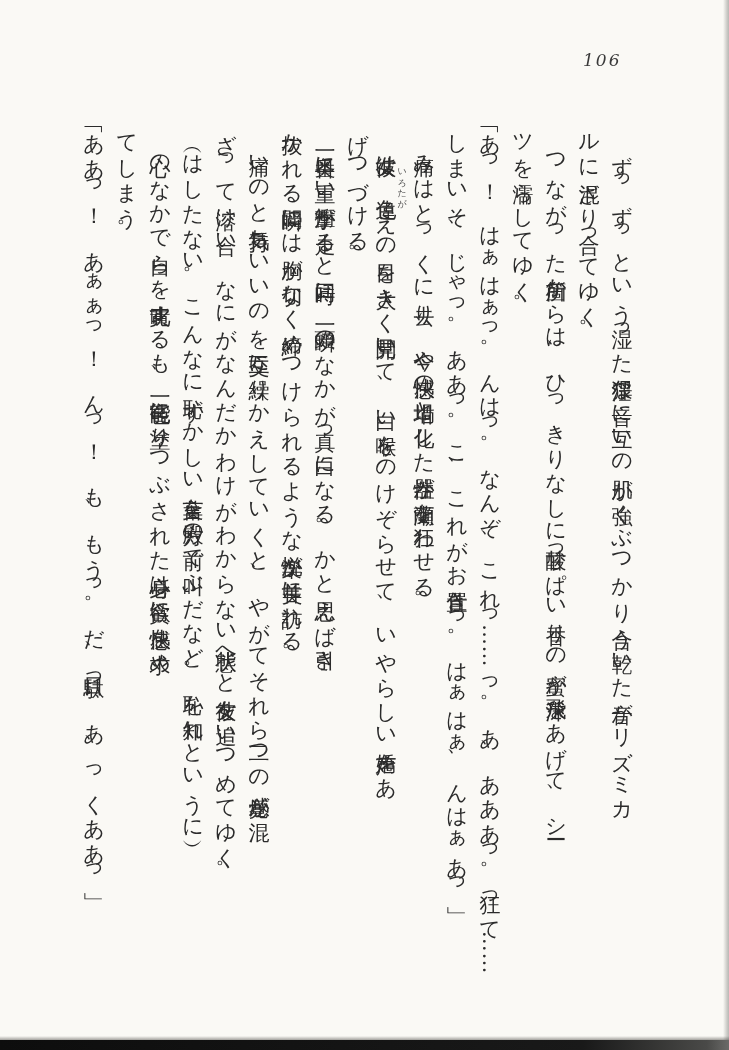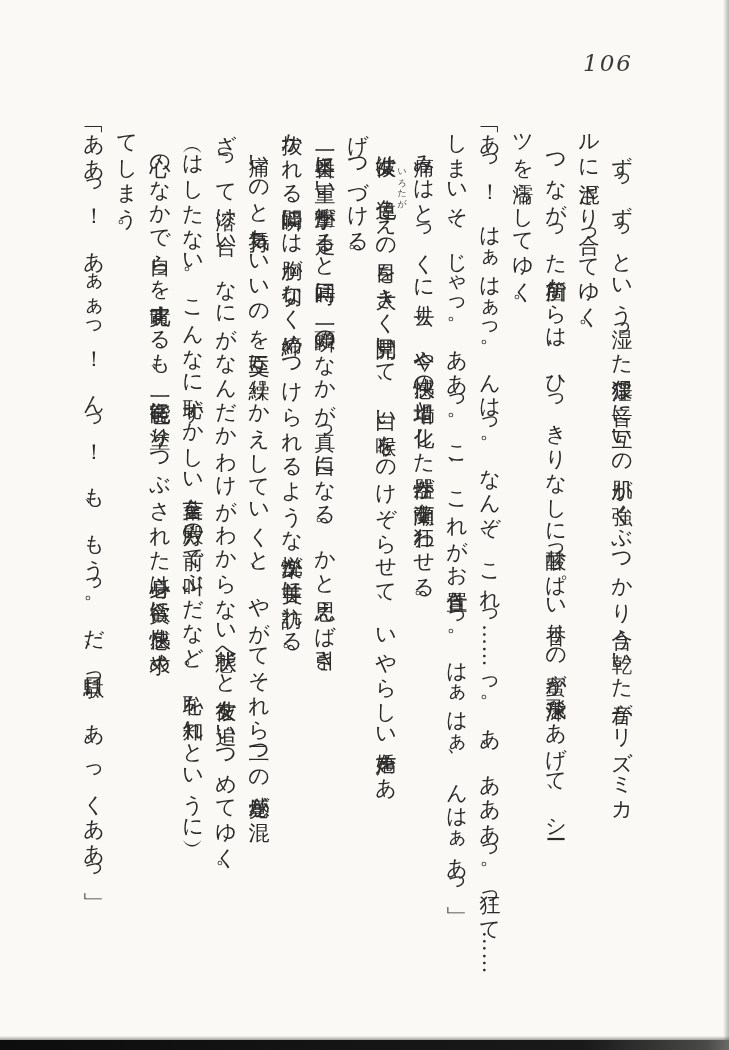--- a/index.html
+++ b/index.html
@@ -15,21 +15,21 @@
     font-family: "DejaVu Serif", serif;
   }
   .page {
     position: absolute;
     inset: 0;
   }
   .page-number {
     position: absolute;
     top: 50px;
     left: 583px;
-    font-size: 23px;
+    font-size: 17px;
     font-style: italic;
     letter-spacing: 2px;
     color: #3a3a3a;
   }
   .text-block {
     position: absolute;
     top: 119px;
     left: 77px;
     width: 561px;
     height: 890px;

